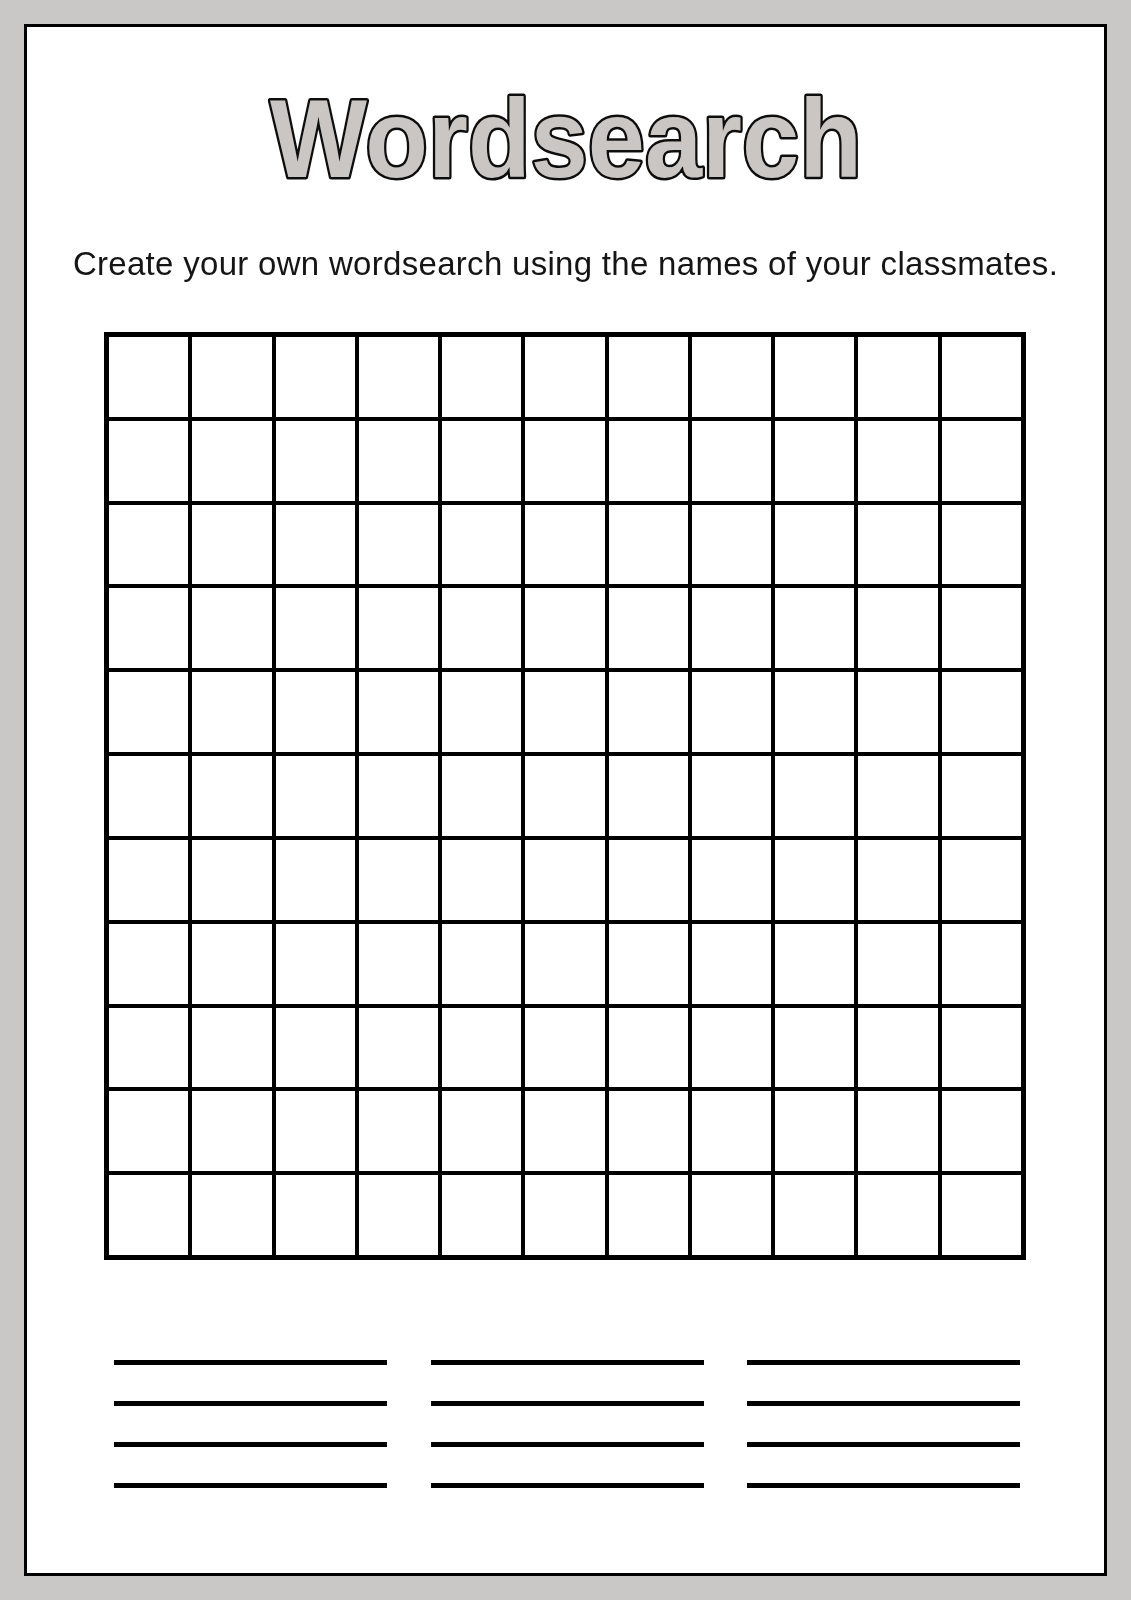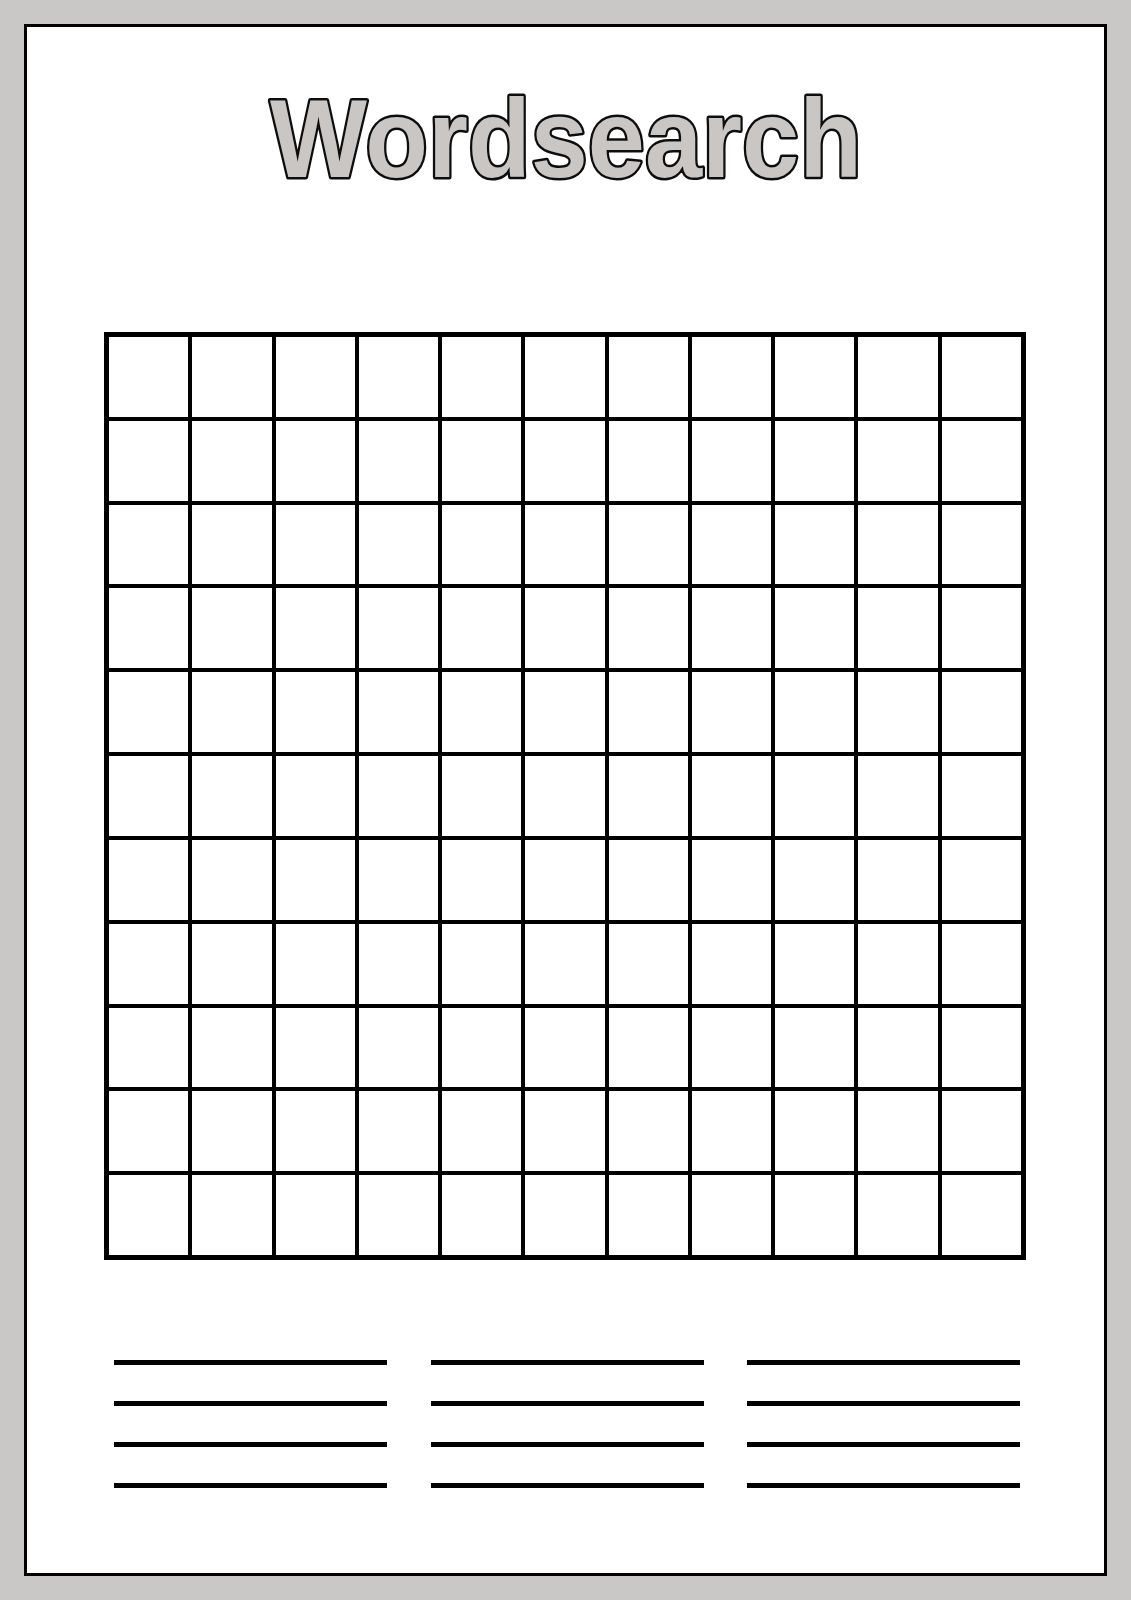--- a/index.html
+++ b/index.html
@@ -90,20 +90,21 @@
 <body>
 
 <div class="page">
 
   <div class="title-wrap">
     <svg class="title-svg" width="700" height="135" viewBox="0 0 700 135">
       <text class="title-text" x="350" y="100" text-anchor="middle" textLength="592" lengthAdjust="spacingAndGlyphs">Wordsearch</text>
     </svg>
   </div>
 
+  <div class="instruction">Create your own wordsearch using the names of your classmates.</div>
 
   <div class="wordsearch-grid">
       <div class="grid-cell"></div>
       <div class="grid-cell"></div>
       <div class="grid-cell"></div>
       <div class="grid-cell"></div>
       <div class="grid-cell"></div>
       <div class="grid-cell"></div>
       <div class="grid-cell"></div>
       <div class="grid-cell"></div>

